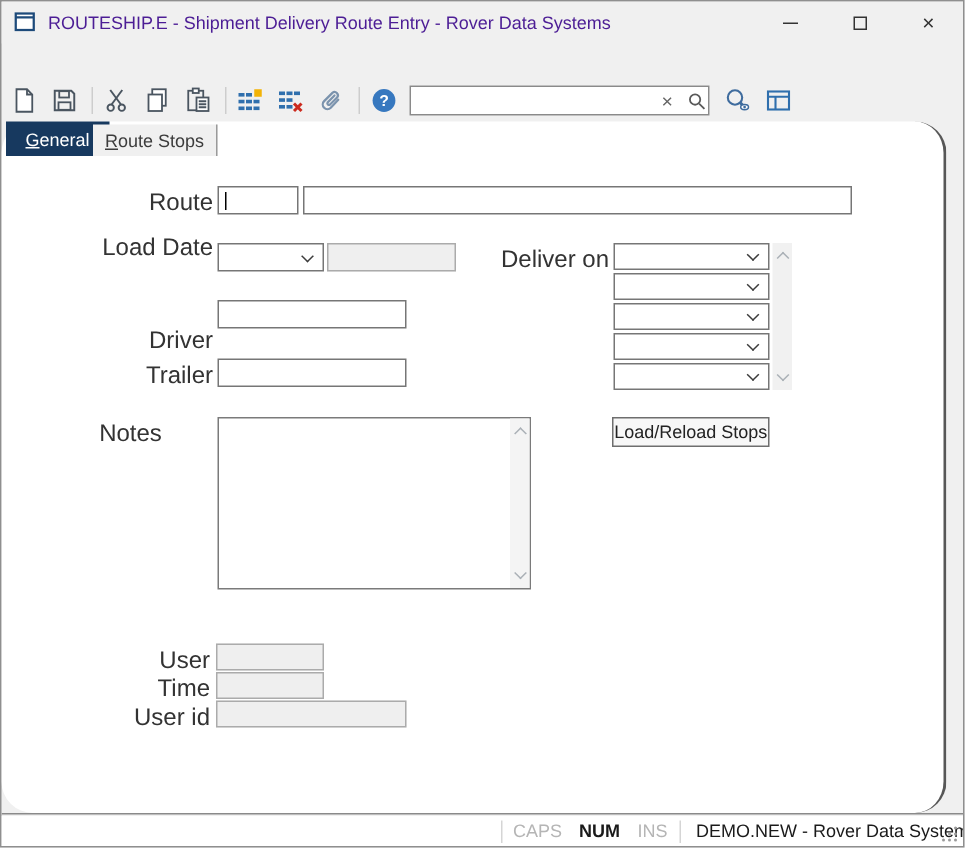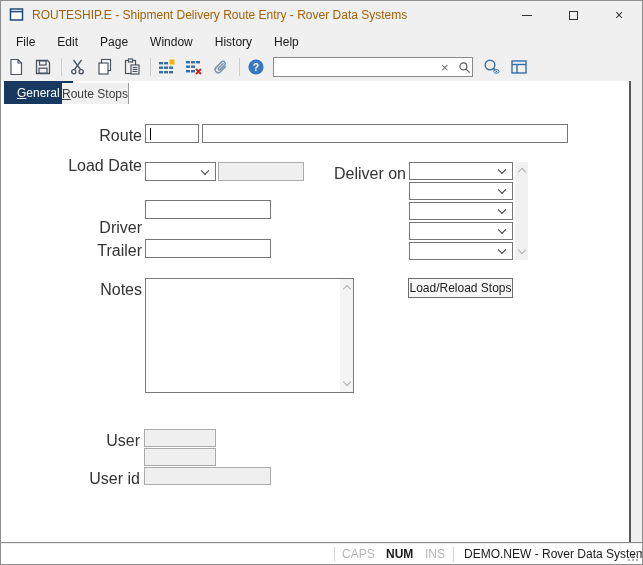--- a/index.html
+++ b/index.html
@@ -4,21 +4,21 @@
 <style>
   * { margin:0; padding:0; box-sizing:border-box; }
   body { font-family:"Liberation Sans", sans-serif; background:#e8e8e8; }
   .win { position:relative; width:643px; height:565px; background:#f0f0f0;
          border:1px solid #8f8f8f; overflow:hidden; font-size:12px; color:#1a1a1a; }
 
   
   .titlebar { position:absolute; left:0; top:0; width:100%; height:28px; background:#f0f0f0;
               display:flex; align-items:center; }
   .title-icon { margin-left:8px; width:16px; height:16px; flex:0 0 auto; }
-  .title-text { margin-left:7px; font-size:12px; color:#a16207; white-space:nowrap; }
+  .title-text { margin-left:7px; font-size:12px; color:#4c1d95; white-space:nowrap; }
   .win-controls { position:absolute; right:0; top:0; height:28px; display:flex; }
   .wc { width:46px; height:28px; display:flex; align-items:center; justify-content:center; cursor:default; }
   .min-glyph { width:10px; height:1px; background:#333; display:block; }
   .max-glyph { width:9px; height:9px; border:1px solid #333; display:block; }
   .close-glyph { font-size:14px; color:#333; line-height:1; }
 
   
   .menubar { position:absolute; left:0; top:28px; width:100%; height:25px; display:flex; align-items:center; padding-left:4px; }
   .menu-item { padding:4px 11px; color:#1a1a1a; }
 
@@ -27,26 +27,26 @@
   .tbtn { width:20px; height:20px; margin-right:7px; display:flex; align-items:center; justify-content:center; }
   .tbtn svg { width:18px; height:18px; }
   .tsep { width:1px; height:18px; background:#cdcdcd; margin:0 6px 0 1px; }
   .search-box { width:200px; height:20px; border:1px solid #8a8a8a; background:#fff; display:flex; align-items:center; margin-right:9px; }
   .search-box input { flex:1; border:none; outline:none; height:16px; font:12px "Liberation Sans",sans-serif; padding:0 4px; background:transparent; }
   .sclear { color:#666; font-size:13px; padding:0 4px; line-height:1; }
   .sdivider { width:1px; height:14px; background:#d7d7d7; }
   .smag { padding:0 5px; display:flex; align-items:center; }
 
   
-  .panel { position:absolute; left:0; top:80px; width:630px; height:461px; background:#fff; border-right:2px solid #575757; }
+  .panel { position:absolute; left:0; top:80px; width:630px; height:461px; background:#fff; border-right:2px solid #575757;border-radius:21px; }
 
   
   .tab-sel { position:absolute; left:3px; top:0; height:23px; padding:0 13px; background:#17395f; color:#fff;
              display:flex; align-items:center; font-size:12px; }
-  .tab { position:absolute; left:61px; top:2px; height:21px; padding:0 0; background:#f0f0f0; color:#3c3c3c;
+  .tab { position:absolute; left:61px; top:2px; height:21px; padding:0 8px; background:#f0f0f0; color:#3c3c3c;
          border-right:1px solid #9a9a9a; display:flex; align-items:center; font-size:12px; }
   .accel { text-decoration:underline; }
 
   
   .lbl { position:absolute; width:110px; text-align:right; font-size:16px; color:#333; }
   .inp { position:absolute; border:1px solid #767676; background:#fff; font:12px "Liberation Sans",sans-serif; padding:0 3px; outline:none; }
   .inp:disabled, .inp.dis { background:#efefef; border-color:#ababab; }
   .combo { position:absolute; border:1px solid #767676; background:#fff; }
   .chev { position:absolute; right:7px; top:50%; width:6px; height:6px;
           border-right:1.4px solid #3c3c3c; border-bottom:1.4px solid #3c3c3c;
@@ -95,28 +95,20 @@
         </div>
       <div class="wc">
           <span class="max-glyph"></span>
         </div>
       <div class="wc">
           <span class="close-glyph">×</span>
         </div>
     </div>
   </div>
 
-  <div class="menubar">
-    <span class="menu-item">File</span>
-    <span class="menu-item">Edit</span>
-    <span class="menu-item">Page</span>
-    <span class="menu-item">Window</span>
-    <span class="menu-item">History</span>
-    <span class="menu-item">Help</span>
-  </div>
 
   <div class="toolbar">
     <div class="tbtn">
       <svg viewBox="0 0 18 18">
         <path d="M4 1.5 h7 l3.5 3.5 v11.5 h-10.5 z" fill="#fff" stroke="#4a5560" stroke-width="1.2"></path>
         <path d="M11 1.5 v3.5 h3.5" fill="none" stroke="#4a5560" stroke-width="1.2"></path>
       </svg>
     </div>
     <div class="tbtn">
       <svg viewBox="0 0 18 18">
@@ -262,33 +254,34 @@
   <div class="vscroll" style="left:514px; top:161px; width:13px; height:98px;">
     <span class="sc-up"></span>
     <span class="sc-dn"></span>
   </div>
 
   <div class="lbl" style="left:31px; top:202px;margin-top:16px;">Driver</div>
   <input class="inp" style="left: 144px; top: 199px; width: 126px; height: 19px;" type="text" value="">
   <div class="lbl" style="left:31px; top:241px;">Trailer</div>
   <input class="inp" style="left: 144px; top: 238px; width: 126px; height: 19px;" type="text" value="">
 
-  <div class="lbl" style="left:31px; top:280px;">Notes</div>
+  <div class="lbl" style="left:31px; top:280px;text-align:center;">Notes</div>
   <div class="notes">
     <span></span>
     <div class="vscroll">
       <span class="sc-up"></span>
       <span class="sc-dn"></span>
     </div>
   </div>
 
   <div class="btn">Load/Reload Stops</div>
 
   <div class="lbl" style="left:29px; top:431px;">User</div>
   <input class="inp dis" style="left: 143px; top: 428px; width: 72px; height: 18px;" type="text" disabled="" value="">
+  <div class="lbl" style="left:29px; top:450px;">Time</div>
   <input class="inp dis" style="left: 143px; top: 447px; width: 72px; height: 18px;" type="text" disabled="" value="">
   <div class="lbl" style="left:29px; top:469px;">User id</div>
   <input class="inp dis" style="left: 143px; top: 466px; width: 127px; height: 18px;" type="text" disabled="" value="">
 
   <div class="status-line"></div>
   <div class="statusbar">
     <div class="st-sep" style="left:333px;"></div>
     <span class="st-ind" style="left:341px;">CAPS</span>
     <span class="st-ind on" style="left:385px;">NUM</span>
     <span class="st-ind" style="left:424px;">INS</span>

